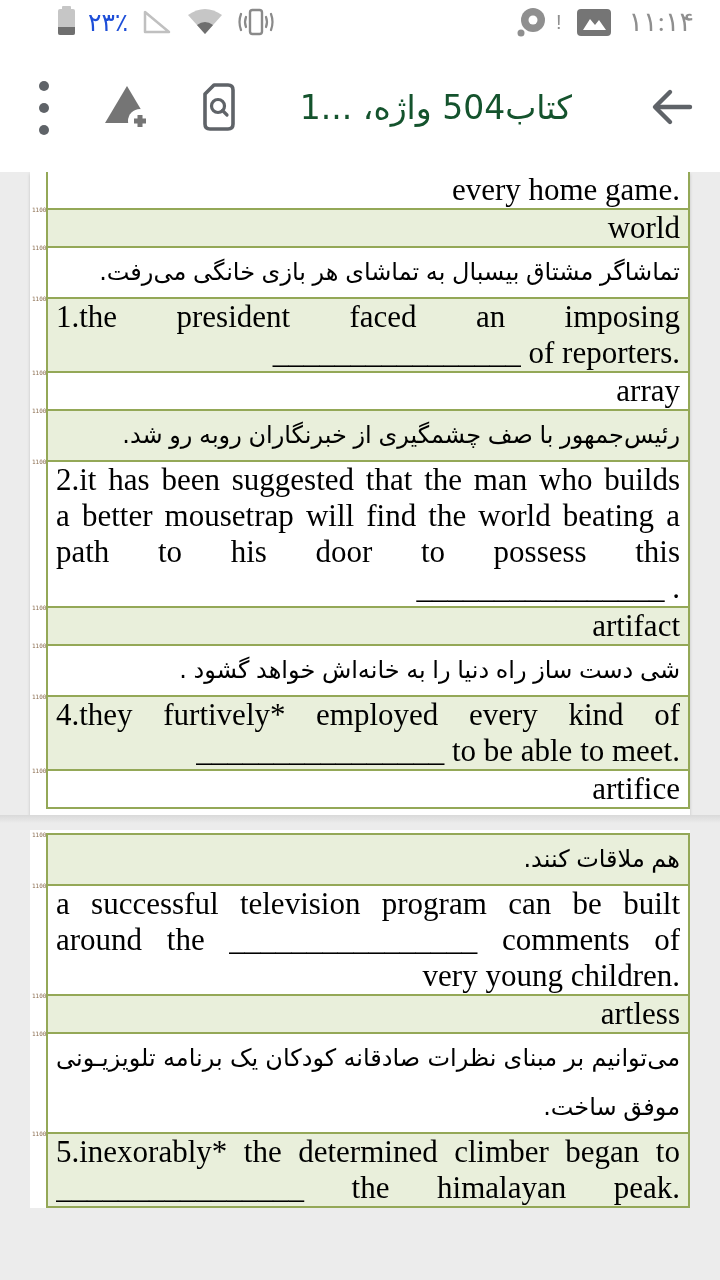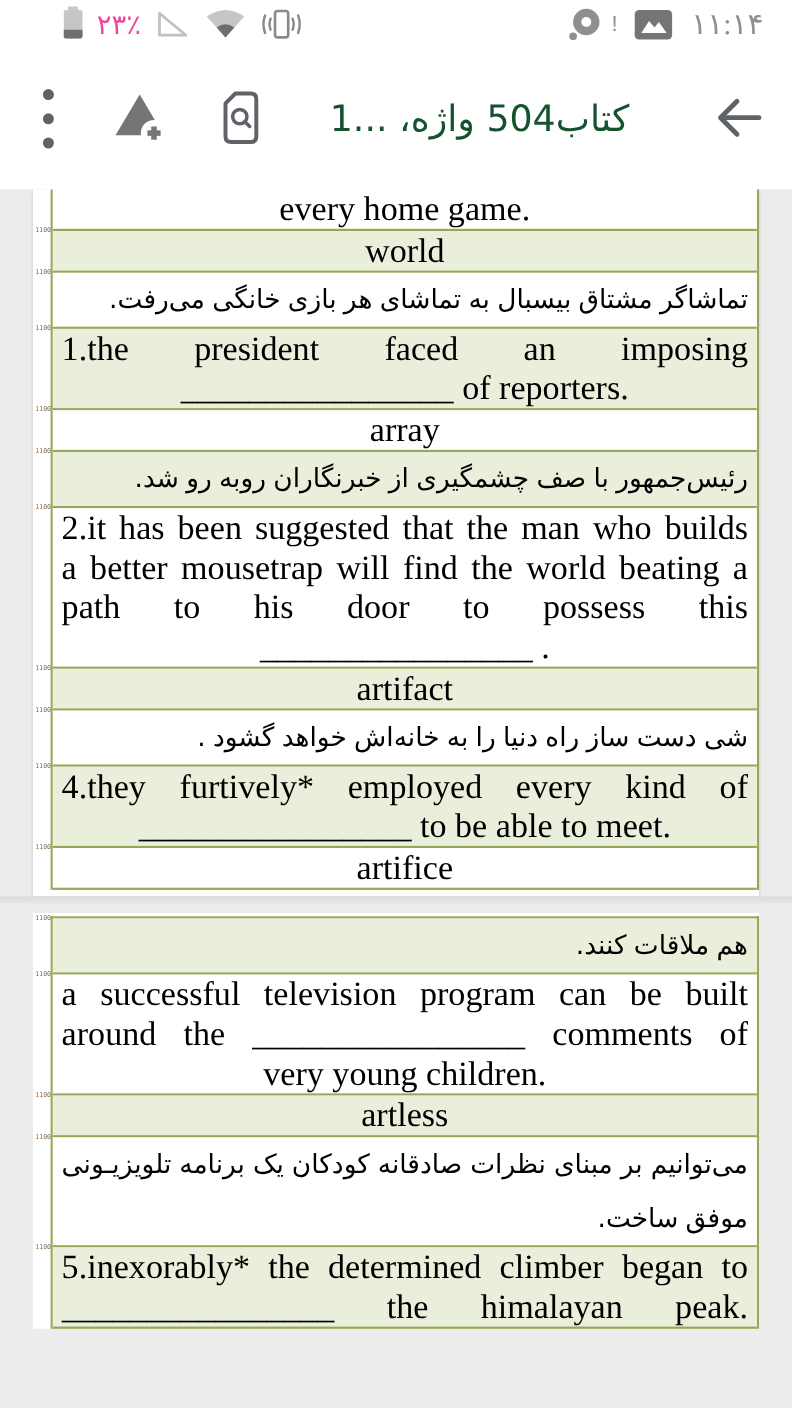--- a/index.html
+++ b/index.html
@@ -6,21 +6,21 @@
   html,body { width:720px; height:1280px; overflow:hidden; background:#ececec; }
   .screen { position:relative; width:720px; height:1280px; font-family:"Liberation Sans",sans-serif; overflow:hidden; }
 
   
   .statusbar { position:absolute; top:0; left:0; right:0; height:44px; background:#fff; z-index:5; }
   .sb-left { position:absolute; left:58px; top:0; height:44px; display:flex; align-items:center; gap:13px; }
   .sb-right { position:absolute; right:26px; top:0; height:44px; display:flex; align-items:center; gap:15px; }
   .battery { position:relative; width:17px; height:26px; background:#c6c6c6; border-radius:2px; }
   .battery::before { content:""; position:absolute; top:-3px; left:4px; width:9px; height:3px; background:#c6c6c6; border-radius:1px 1px 0 0; }
   .battery .fill { position:absolute; bottom:0; left:0; right:0; height:8px; background:#6f6f6f; border-radius:0 0 2px 2px; }
-  .sb-text { font-size:25px; color:#ec4899; font-family:"DejaVu Sans",sans-serif; }
+  .sb-text { font-size:25px; color:#1d4ed8; font-family:"DejaVu Sans",sans-serif; }
   .sb-time { font-size:27px; color:#8f8f8f; font-family:Liberation Serif, serif;text-align:right; }
   .alert-mark { font-size:20px; color:#8f8f8f; margin-left:-9px; }
 
   
   .toolbar { position:absolute; top:44px; left:0; right:0; height:128px; background:#fff; z-index:4; }
   .menu-dots { position:absolute; left:36px; top:37px; width:16px; height:54px; display:flex; flex-direction:column; justify-content:space-between; align-items:center; cursor:pointer; }
   .menu-dots i { width:10px; height:10px; border-radius:50%; background:#5f6368; }
   .tb-btn { position:absolute; background:none; border:none; cursor:pointer; }
   .drive-btn { left:100px; top:38px; }
   .find-btn { left:198px; top:36px; }
@@ -36,21 +36,21 @@
   .page-2 { padding-top:3px; }
   .dtable { margin-left:16px; border-left:2px solid #94a857; border-right:2px solid #94a857; }
   .page-2 .dtable { border-top:2px solid #94a857; }
 
   .row { position:relative; border-bottom:2px solid #94a857; padding:0 8px; color:#000; }
   .row.green { background:#e9efdb; }
   .row.white { background:#fff; }
   .row.en { font-family:"Liberation Serif","DejaVu Serif",serif; font-size:31px; line-height:36px; direction:ltr; }
   .row.fa { font-family:"DejaVu Sans",sans-serif; font-size:24px; line-height:49px; direction:rtl; word-spacing:-1px; }
   .line { overflow:hidden; }
-  .row.en .line { max-height:36px; text-align:center; }
+  .row.en .line { max-height:36px; text-align:right; }
   .row.fa .line { max-height:49px; text-align:right; }
   .line.s { text-align:left; text-align-last:justify; }
   .marker { position:absolute; left:-16px; top:-4px; font-size:6px; line-height:7px; letter-spacing:0;
             color:#8a6d4f; font-family:"DejaVu Sans Mono",monospace; }
 </style>
 </head>
 <body>
 
 <div class="screen">
 

